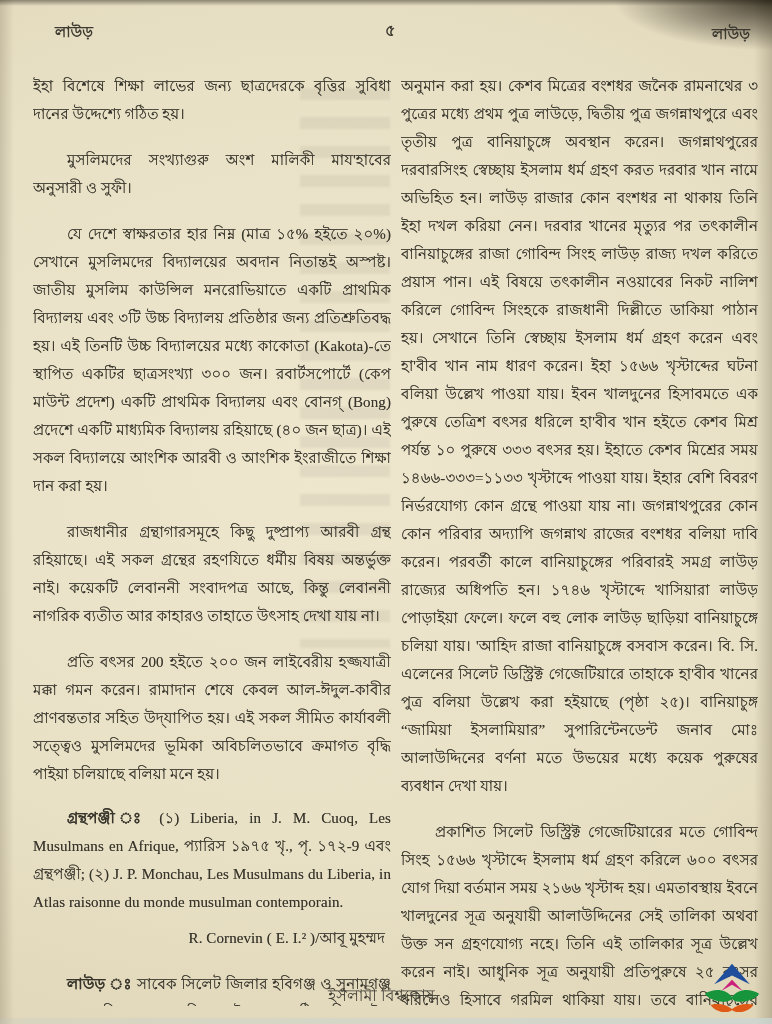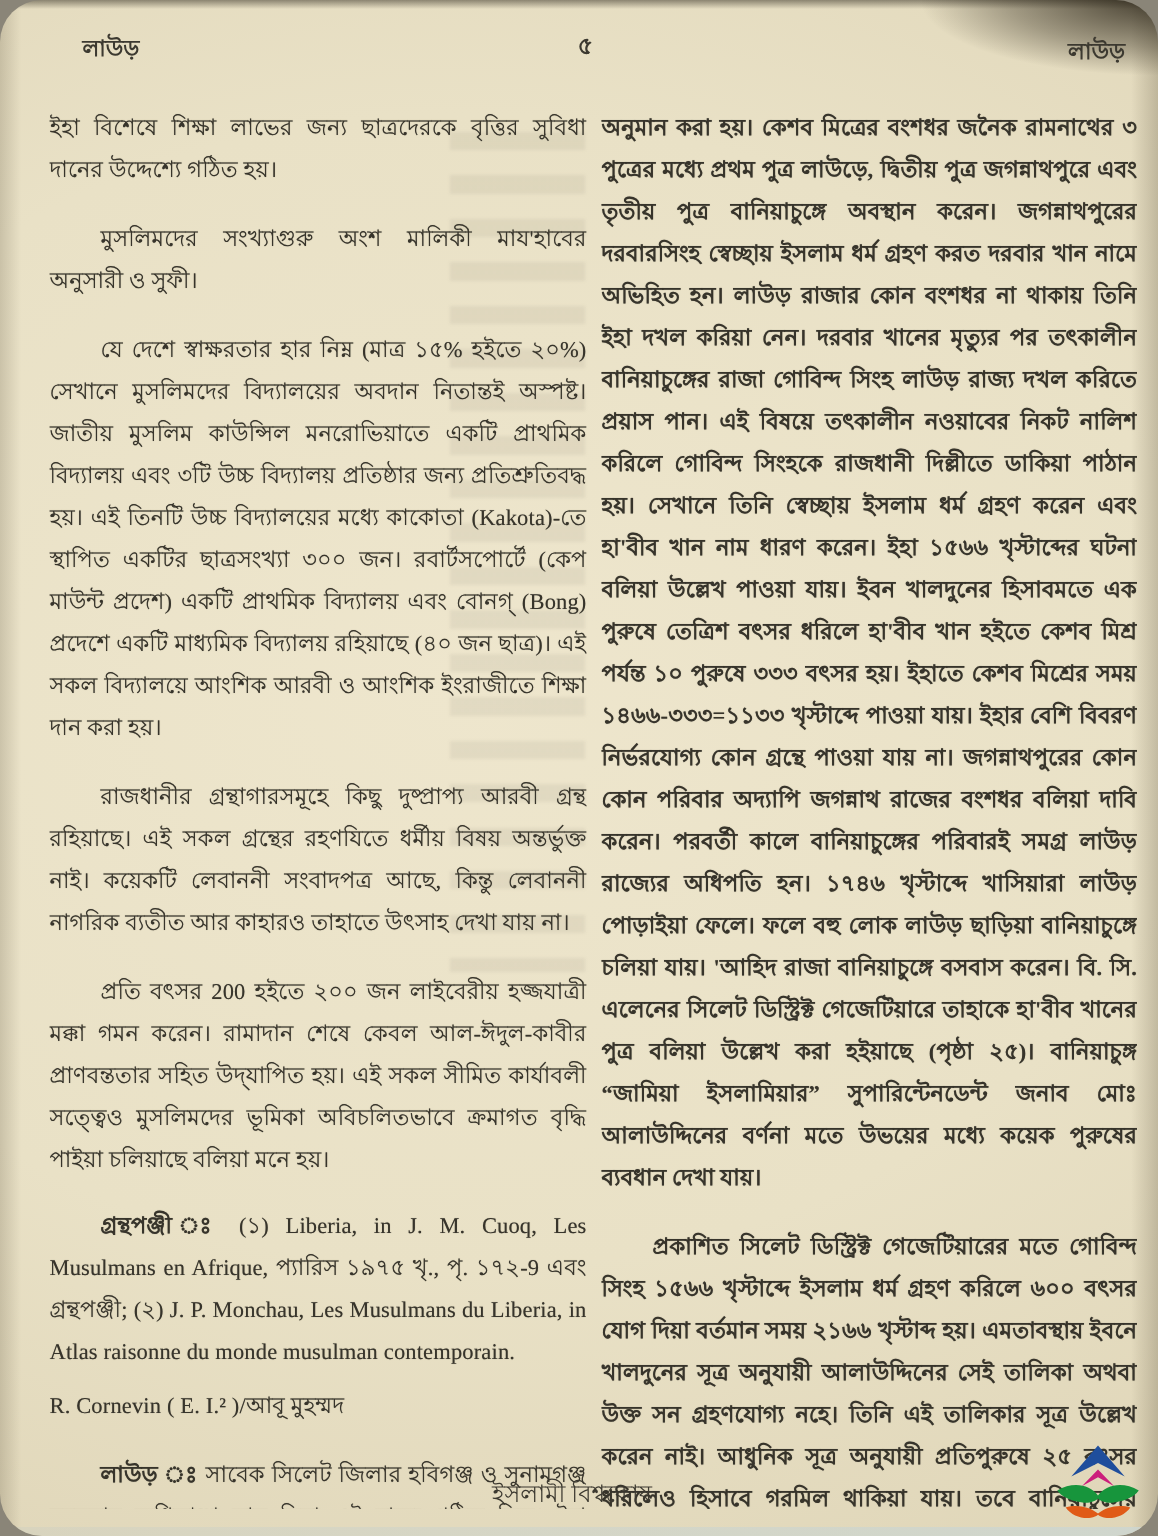--- a/index.html
+++ b/index.html
@@ -9,21 +9,20 @@
     margin:0 auto;
     background:
       radial-gradient(ellipse 220px 70px at 100% 0%, rgba(38,32,20,.85) 0%, rgba(38,32,20,.35) 45%, rgba(38,32,20,0) 72%),
       linear-gradient(to bottom, rgba(30,25,15,.45) 0px, rgba(30,25,15,0) 6px),
       linear-gradient(to right, rgba(60,50,30,.18) 0px, rgba(60,50,30,0) 14px),
       linear-gradient(to left, rgba(60,50,30,.22) 0px, rgba(60,50,30,0) 18px),
       radial-gradient(ellipse 900px 700px at 40% 45%, #eee6cd 0%, #e9e1c6 55%, #ded4b6 100%);
     overflow:hidden;
     font-family:"Liberation Serif","DejaVu Serif",serif;
     color:#37342b;
-    border-radius:28px;
   }
   .page::after{ 
     content:"";position:absolute;left:0;right:0;bottom:0;height:6px;
     background:linear-gradient(to right, rgba(190,200,198,.25), rgba(203,214,211,.8));
   }
   .runhead{
     position:absolute;top:20px;left:0;right:0;height:22px;
     font-size:15px;font-weight:bold;color:#3c3930;
   }
   .runhead .lft{position:absolute;left:55px;top:0;}
@@ -31,24 +30,24 @@
   .runhead .rgt{position:absolute;right:22px;top:2px;}
   .col{
     position:absolute;top:54px;height:952px;width:358px;
     overflow:hidden;
     font-size:15px;line-height:28px;
     text-align:justify;
     letter-spacing:.1px;
     text-shadow:0 0 .5px rgba(55,52,43,.55);
   }
   .col.left{left:33px;}
-  .col.right{left:401px;width:357px;font-weight:bold;}
+  .col.right{left:401px;width:357px;}
   .col p{margin:18px 0 8px 0;}
   .col p.ind{text-indent:34px;}
-  .col p.sig{padding-right:6px;margin-top:2px;margin-bottom:14px;}
+  .col p.sig{text-align:right;padding-right:6px;margin-top:2px;margin-bottom:14px;}
   .col p.biblio{margin-top:16px;}
   .lead{font-weight:bold;}
   .footer{
     position:absolute;left:328px;bottom:14px;
     font-size:16px;font-weight:normal;color:#3c3930;
   }
   .wm-logo{
     position:absolute;right:10px;bottom:4px;width:60px;height:62px;
   }
   .ghost{ 

